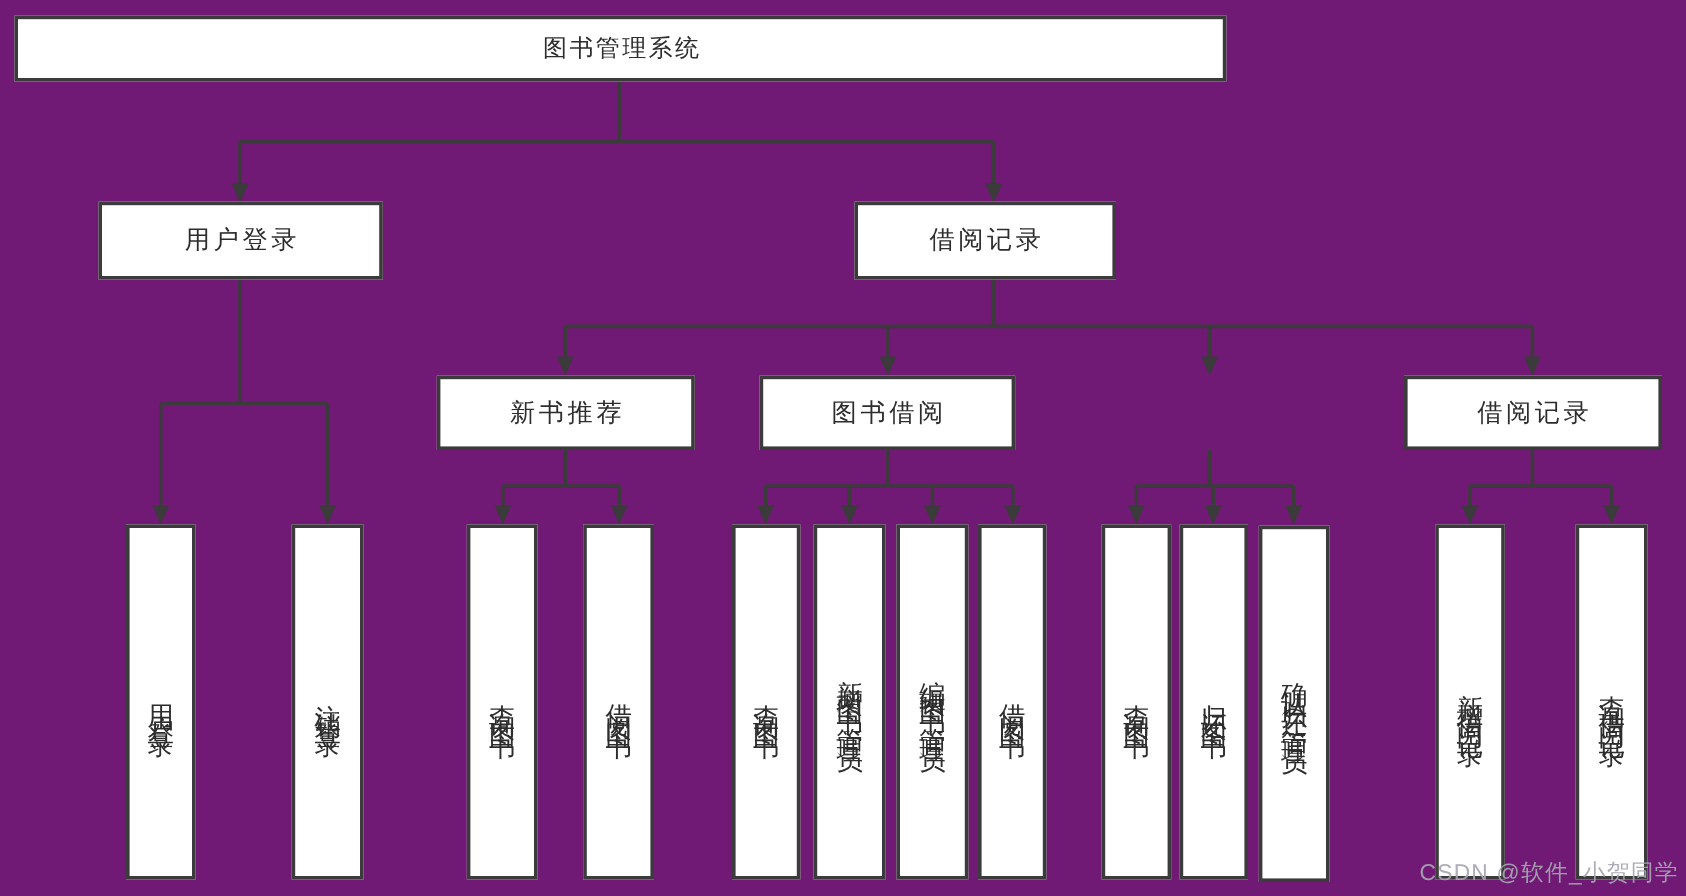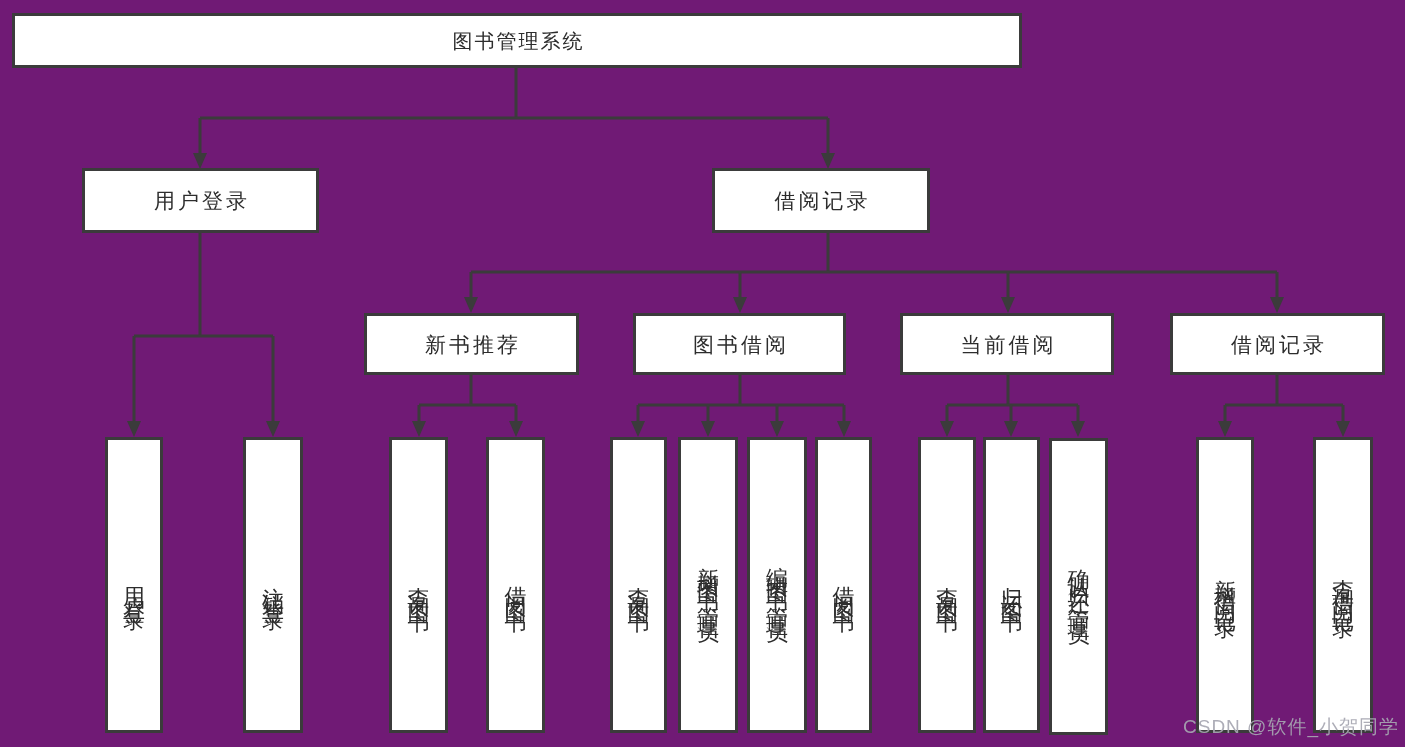--- a/index.html
+++ b/index.html
@@ -129,23 +129,20 @@
   <div class="box h" style="left:712px;top:168px;width:218px;height:65px">
     <span>借阅记录</span>
   </div>
 
   <div class="box h" style="left:633px;top:313px;width:213px;height:62px">
     <span>图书借阅</span>
   </div>
   <div class="box h" style="left:364px;top:313px;width:215px;height:62px">
     <span>新书推荐</span>
   </div>
-  <div class="box h" style="left:900px;top:313px;width:214px;height:62px">
-    <span>当前借阅</span>
-  </div>
   <div class="box h" style="left:1170px;top:313px;width:215px;height:62px">
     <span>借阅记录</span>
   </div>
 
   <div class="box v" style="left:105px;top:437px;width:58px;height:296px">
     <span>用户登录</span>
   </div>
   <div class="box v" style="left:243px;top:437px;width:60px;height:296px">
     <span>注销登录</span>
   </div>

